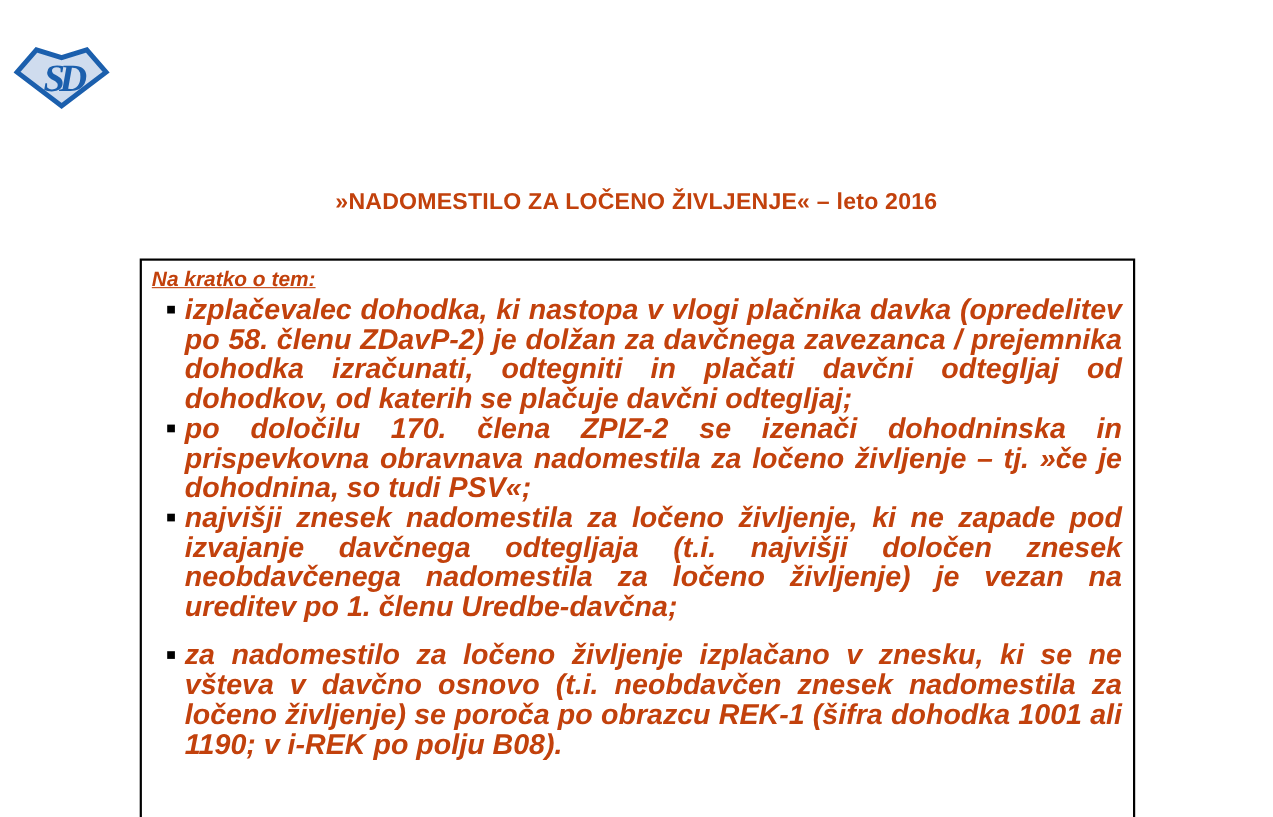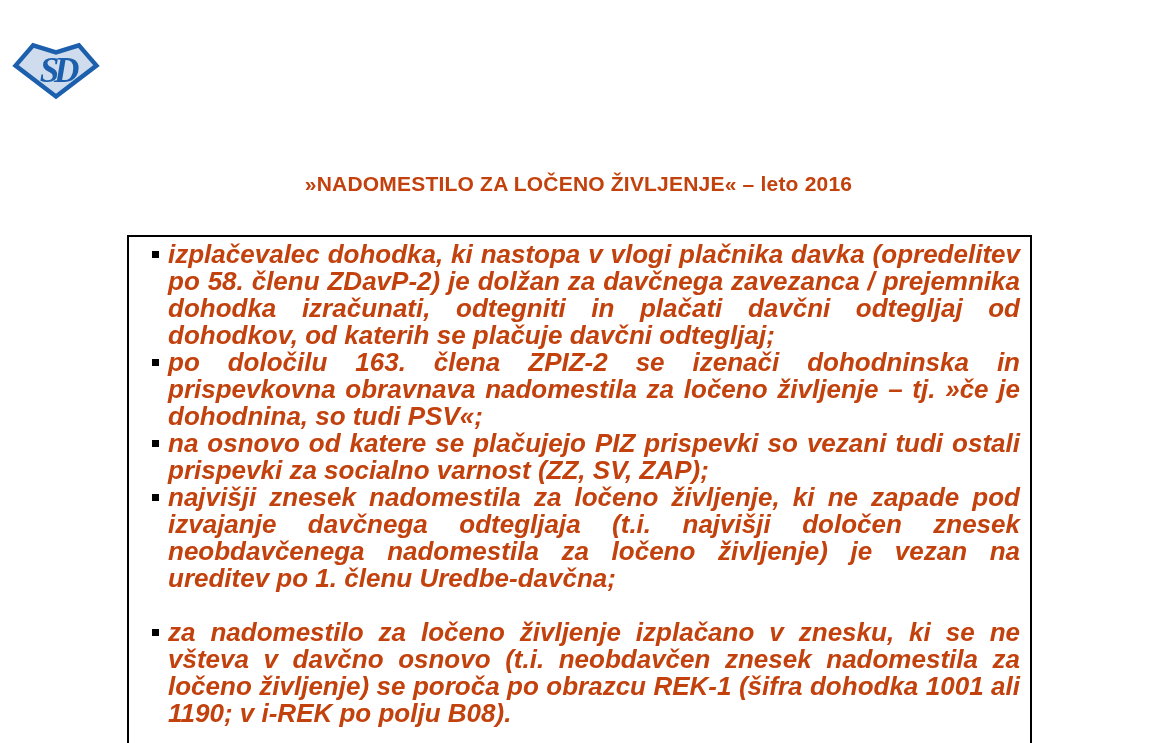--- a/index.html
+++ b/index.html
@@ -61,37 +61,37 @@
   }
   ul.bullets li::before {
     content: "";
     position: absolute;
     left: 14px;
     top: 10px;
     width: 7px;
     height: 7px;
     background: #000000;
   }
-  ul.bullets li.spaced { margin-top: 27px; }
+  ul.bullets li.spaced { margin-top: 17px; }
 </style>
 </head>
 <body>
 
 <div class="page">
 
   <svg class="logo" viewBox="0 0 100 66" xmlns="http://www.w3.org/2000/svg">
     <polygon points="4,28 24,5 50,13 76,5 96,28 50,63" fill="#cfdcee" stroke="#1b5fad" stroke-width="5" stroke-linejoin="miter"></polygon>
     <text x="51" y="47" text-anchor="middle" font-family="Liberation Serif, serif" font-style="italic" font-weight="bold" font-size="40" letter-spacing="-6" fill="#1b5fad">SD</text>
   </svg>
 
   <div class="doc-title">»NADOMESTILO ZA LOČENO ŽIVLJENJE« – leto 2016</div>
 
   <div class="info-box">
+    <span class="box-heading">Na kratko o tem:</span>
     <ul class="bullets">
       <li>izplačevalec dohodka, ki nastopa v vlogi plačnika davka (opredelitev po 58. členu ZDavP-2) je dolžan za davčnega zavezanca / prejemnika dohodka izračunati, odtegniti in plačati davčni odtegljaj od dohodkov, od katerih se plačuje davčni odtegljaj;</li>
-      <li>po določilu 163. člena ZPIZ-2 se izenači dohodninska in prispevkovna obravnava nadomestila za ločeno življenje – tj. »če je dohodnina, so tudi PSV«;</li>
-      <li>na osnovo od katere se plačujejo PIZ prispevki so vezani tudi ostali prispevki za socialno varnost (ZZ, SV, ZAP);</li>
+      <li>po določilu 170. člena ZPIZ-2 se izenači dohodninska in prispevkovna obravnava nadomestila za ločeno življenje – tj. »če je dohodnina, so tudi PSV«;</li>
       <li>najvišji znesek nadomestila za ločeno življenje, ki ne zapade pod izvajanje davčnega odtegljaja (t.i. najvišji določen znesek neobdavčenega nadomestila za ločeno življenje) je vezan na ureditev po 1. členu Uredbe-davčna;</li>
       <li class="spaced">za nadomestilo za ločeno življenje izplačano v znesku, ki se ne všteva v davčno osnovo (t.i. neobdavčen znesek nadomestila za ločeno življenje) se poroča po obrazcu REK-1 (šifra dohodka 1001 ali 1190; v i-REK po polju B08).</li>
     </ul>
   </div>
 
 </div>
 
 </body></html>

